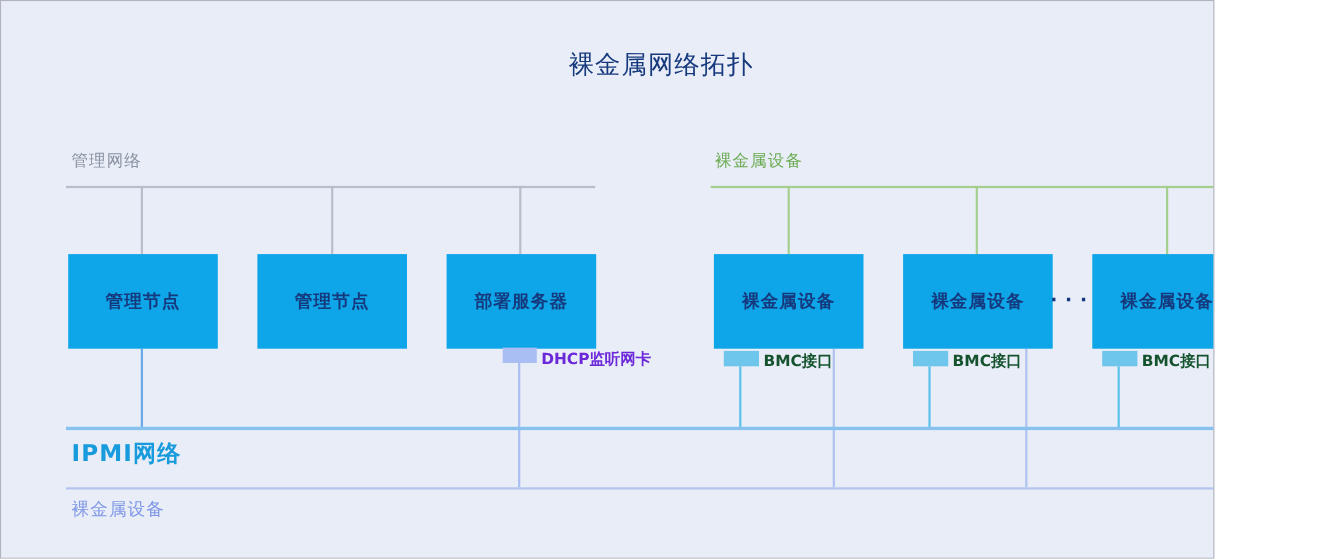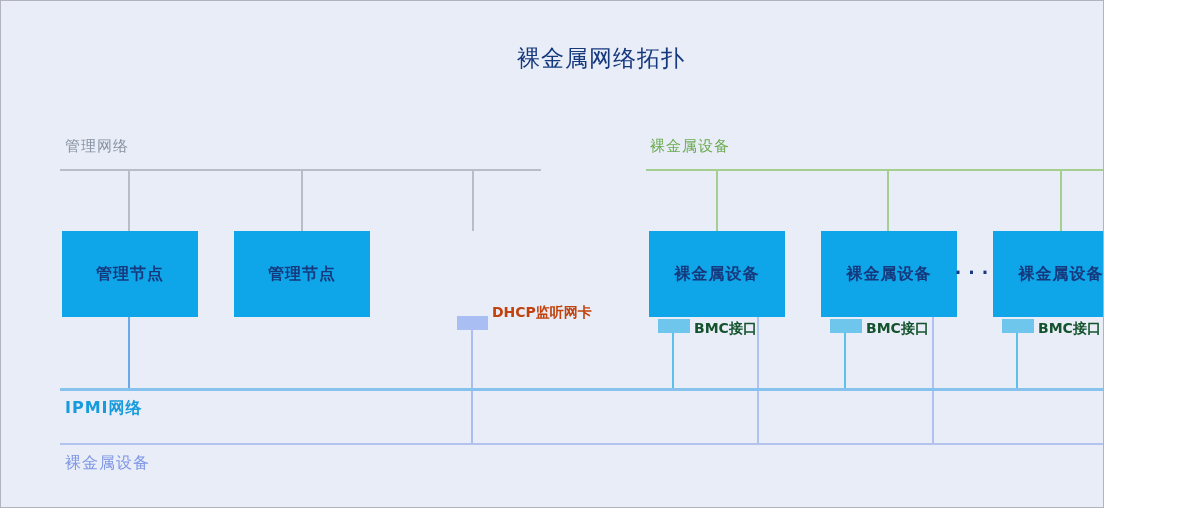--- a/index.html
+++ b/index.html
@@ -69,37 +69,37 @@
     letter-spacing: 7px;
   }
 
   
   .nic-tag { top: 318px; width: 32px; height: 14px; }
   .dhcp-tag { left: 456px; top: 315px; width: 31px; background: #a9bef2; }
   .bmc-tag  { background: #6ec6ec; }
   .bmc-tag-1 { left: 657px; } .bmc-tag-2 { left: 829px; } .bmc-tag-3 { left: 1001px; }
 
   .nic-label { font-size: 14px; font-weight: 600; }
-  .dhcp-label { left: 491px; top: 303px; color: #c2410c; }
+  .dhcp-label { left: 491px; top: 317px; color: #6d28d9; }
   .bmc-label  { top: 319px; color: #14532d; }
   .bmc-label-1 { left: 693px; } .bmc-label-2 { left: 865px; } .bmc-label-3 { left: 1037px; }
 
   
   .conn { width: 2px; }
   .conn-box1-ipmi { left: 127px; top: 316px; height: 72px; background: #6aa8e8; }
   .conn-dhcp-depl { left: 470px; top: 329px; height: 113px; background: #a9bef2; }
   .conn-bmc { top: 332px; height: 56px; background: #5bc0ea; }
   .conn-bmc-1 { left: 671px; } .conn-bmc-2 { left: 843px; } .conn-bmc-3 { left: 1015px; }
   .conn-depl { top: 316px; height: 126px; background: #b0c2ef; }
   .conn-depl-1 { left: 756px; } .conn-depl-2 { left: 931px; } .conn-depl-3 { left: 1102px; }
 
   
   .ipmi-label {
     left: 64px; top: 397px;
-    font-size: 16px; font-weight: 600;
+    font-size: 21px; font-weight: 600;
     color: #189bdc; letter-spacing: 1px;
   }
   .depl-label {
     left: 64px; top: 452px;
     font-size: 16px; font-weight: 500;
     color: #7f97e6; letter-spacing: 1px;
   }
 </style>
 </head>
 <body>
@@ -124,20 +124,21 @@
   <div class="abs conn conn-dhcp-depl"></div>
   <div class="abs conn conn-bmc conn-bmc-1"></div>
   <div class="abs conn conn-bmc conn-bmc-2"></div>
   <div class="abs conn conn-bmc conn-bmc-3"></div>
   <div class="abs conn conn-depl conn-depl-1"></div>
   <div class="abs conn conn-depl conn-depl-2"></div>
   <div class="abs conn conn-depl conn-depl-3"></div>
 
   <div class="abs node-box box1">管理节点</div>
   <div class="abs node-box box2">管理节点</div>
+  <div class="abs node-box box3">部署服务器</div>
   <div class="abs node-box box4">裸金属设备</div>
   <div class="abs node-box box5">裸金属设备</div>
   <div class="abs node-box box6">裸金属设备</div>
   <div class="abs dots">···</div>
 
   <div class="abs nic-tag dhcp-tag"></div>
   <div class="abs nic-label dhcp-label">DHCP监听网卡</div>
 
   <div class="abs nic-tag bmc-tag bmc-tag-1"></div>
   <div class="abs nic-label bmc-label bmc-label-1">BMC接口</div>

